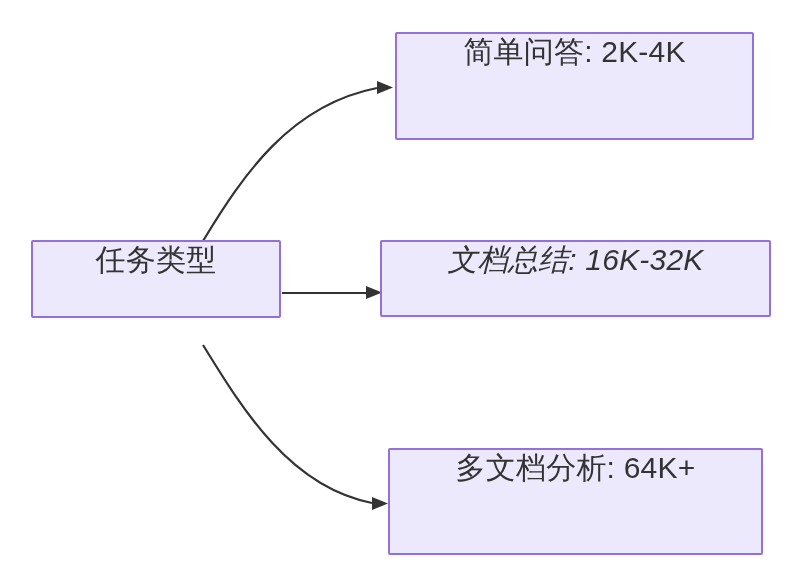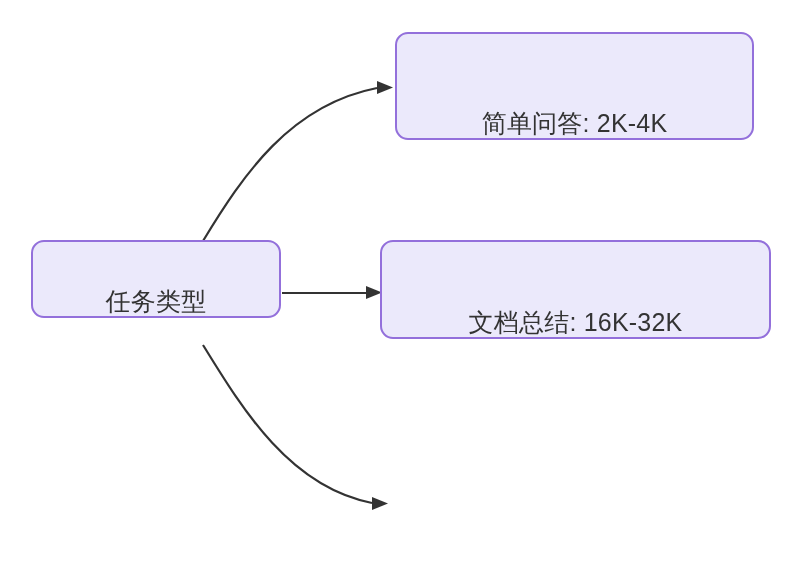--- a/index.html
+++ b/index.html
@@ -23,33 +23,33 @@
     top: 0;
     width: 787px;
     height: 572px;
     pointer-events: none;
   }
   .node {
     position: absolute;
     box-sizing: border-box;
     background: #ebe9fb;
     border: 2px solid #9370db;
-    border-radius: 13px;
+    border-radius: 2px;
     display: flex;
-    align-items: flex-end;
+    align-items: flex-start;
     justify-content: center;
     color: #333333;
-    font-size: 25px;
+    font-size: 30px;
     line-height: 1.2;
     letter-spacing: 0.2px;
     white-space: nowrap;
   }
   #node-root   { left: 31px;  top: 240px; width: 250px; height: 78px; }
   #node-qa     { left: 395px; top: 32px;  width: 359px; height: 108px; }
-  #node-summ   { left: 380px; top: 240px; width: 391px; height: 99px; }
+  #node-summ   { left: 380px; top: 240px; width: 391px; height: 77px; font-style: italic; }
   #node-multi  { left: 388px; top: 448px; width: 375px; height: 107px; }
   .edge-path {
     fill: none;
     stroke: #333333;
     stroke-width: 2.2;
   }
   .arrow-head {
     fill: #333333;
     stroke: none;
   }
@@ -82,14 +82,17 @@
   </div>
 
   <div class="node" id="node-qa">
     <span>简单问答: 2K-4K</span>
   </div>
 
   <div class="node" id="node-summ">
     <span>文档总结: 16K-32K</span>
   </div>
 
+  <div class="node" id="node-multi">
+    <span>多文档分析: 64K+</span>
+  </div>
 
 </div>
 
 </body></html>

